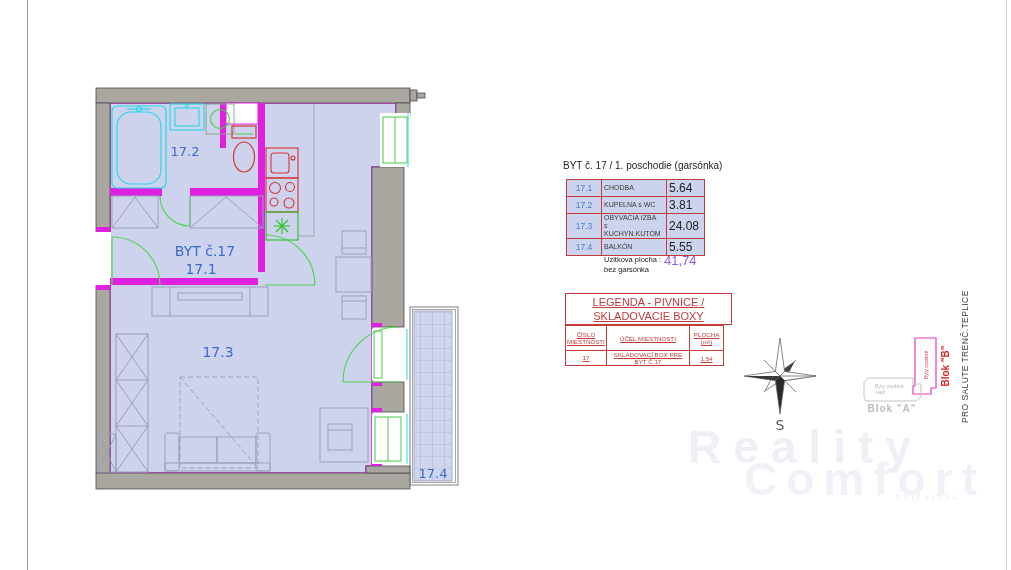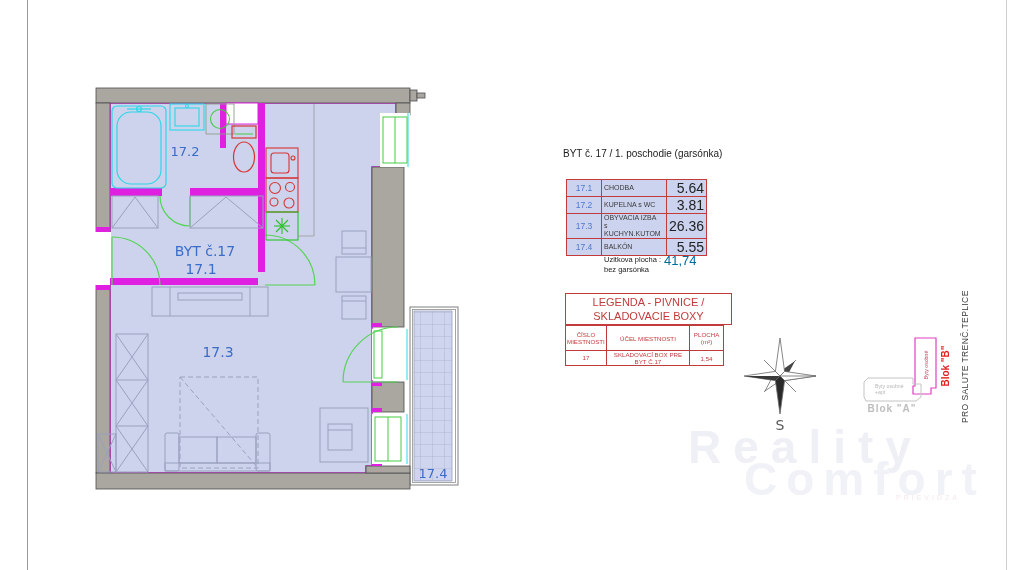--- a/index.html
+++ b/index.html
@@ -8,33 +8,33 @@
   .vline{position:absolute;top:0;width:1px;height:570px;background:#9a9a9a;}
   .vline.right{background:#cfcfcf;}
   
   .wm{position:absolute;z-index:0;font-weight:bold;color:#eef0f6;user-select:none;}
   .wm1{left:688px;top:420px;font-size:46px;letter-spacing:12px;}
   .wm2{left:744px;top:452px;font-size:46px;letter-spacing:9px;color:#f0f2f7;}
   .wm3{left:896px;top:494px;font-size:7px;letter-spacing:3px;color:#f2e7e9;font-weight:normal;}
   
   #plan{position:absolute;left:88px;top:80px;z-index:1;}
   
-  .area-title{position:absolute;left:563px;top:148px;font-size:10px;color:#1b1b1b;z-index:2;}
+  .area-title{position:absolute;left:563px;top:160px;font-size:10px;color:#1b1b1b;z-index:2;}
   table.areas{position:absolute;left:566px;top:179px;border-collapse:collapse;z-index:2;}
   table.areas td{border:1px solid #c23b3b;background:#ccd3ee;padding:0 2px;vertical-align:middle;}
   td.anum{width:30px;text-align:center;color:#4a7ace;font-size:8.5px;}
   td.aname{width:60px;color:#3a3a3a;font-size:7px;line-height:1.15;}
-  td.aval{width:33px;text-align:right;color:#222;font-size:14px;}
+  td.aval{width:33px;text-align:left;color:#222;font-size:12px;}
   tr.r1 td,tr.r2 td,tr.r4 td{height:16px;}
   tr.r3 td{height:21px;}
   .area-foot{position:absolute;left:604px;top:255px;width:62px;font-size:7.5px;color:#222;
              line-height:1.3;z-index:2;}
-  .area-total{position:absolute;left:664px;top:253px;font-size:13px;color:#0369a1;z-index:2;}
-  
-  .legend{position:absolute;left:565px;top:293px;width:167px;z-index:2;color:#c23b3b;}
+  .area-total{position:absolute;left:664px;top:253px;font-size:13px;color:#8b5cf6;z-index:2;}
+  
+  .legend{position:absolute;left:565px;top:293px;width:167px;z-index:2;color:#c23b3b;text-decoration:underline;}
   .legend .ttl{border:1px solid #c23b3b;background:#fff;text-align:center;font-size:11px;
                line-height:14px;padding:1px 0;}
   table.leg{border-collapse:collapse;width:159px;}
   table.leg td{border:1px solid #c23b3b;background:#fff;color:#c23b3b;text-align:center;
                vertical-align:middle;padding:0 1px;}
   td.l1{width:33px;font-size:6.2px;line-height:1.2;}
   td.l2{width:88px;font-size:6.2px;}
   td.l3{width:32px;font-size:6.2px;}
   tr.lh td{height:24px;}
   tr.lr td{height:13px;}
@@ -241,21 +241,21 @@
       <td class="anum">17.2</td>
       <td class="aname">KUPELNA s WC</td>
       <td class="aval">3.81</td>
     </tr>
     <tr class="r3">
       <td class="anum">17.3</td>
       <td class="aname">
         <span style="display:block">OBYVACIA IZBA</span>
         <span style="display:block">s KUCHYN.KUTOM</span>
       </td>
-      <td class="aval">26.36</td>
+      <td class="aval">24.08</td>
     </tr>
     <tr class="r4">
       <td class="anum">17.4</td>
       <td class="aname">BALKÓN</td>
       <td class="aval">5.55</td>
     </tr>
   </tbody>
     </table>
 
   <div class="area-foot">

